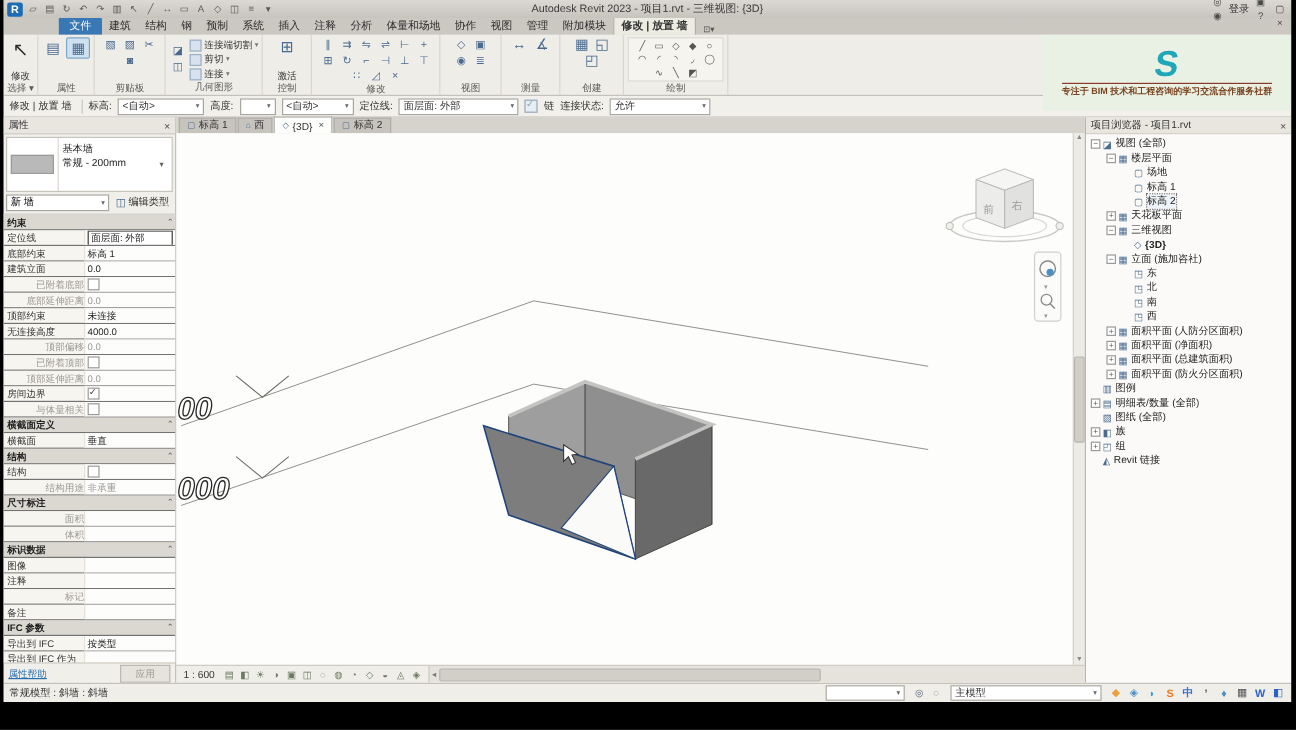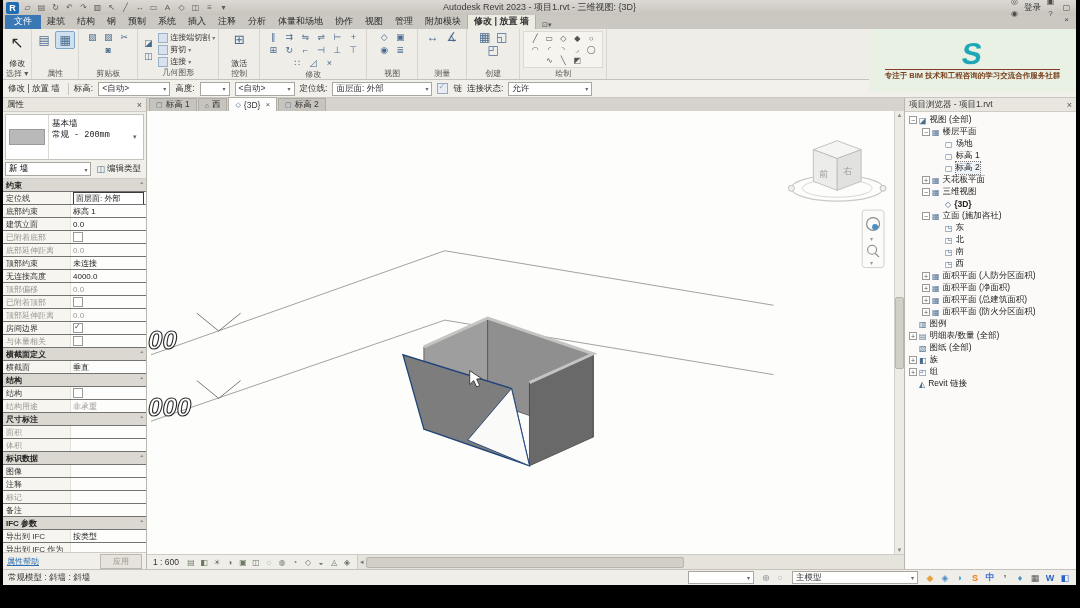--- a/index.html
+++ b/index.html
@@ -17,21 +17,21 @@
   .qat .ic{width:13px;height:12px;display:flex;align-items:center;justify-content:center;
            font-size:8px;color:#5a5a56;}
   .title-text{position:absolute;left:0;right:0;text-align:center;font-size:9px;color:#3a3a3a;pointer-events:none;}
   .tb-right{margin-left:auto;display:flex;align-items:center;gap:3px;z-index:2;}
   .tb-right .ic{width:13px;height:12px;display:flex;align-items:center;justify-content:center;font-size:8px;color:#4a4a46;}
   .login-label{font-size:8.5px;color:#333;}
 
   
   .tabrow{height:14px;background:#cbc8c2;display:flex;align-items:flex-end;font-size:9px;flex:none;padding-left:2px;}
   .rtab{padding:1px 6px 1px;color:#2b2b2b;white-space:nowrap;cursor:default;}
-  .rtab.file{background:#3a77b5;color:#fff;border-radius:2px 2px 0 0;padding:1px 9px;}
+  .rtab.file{background:#3a77b5;color:#fff;border-radius:2px 2px 0 0;padding:1px 9px;margin-left:44px;}
   .rtab.ctx{background:#edece2;border:1px solid #b2afa7;border-bottom:none;font-weight:bold;color:#333;}
   .rtab-menu{font-size:7px;color:#555;padding:0 6px;}
 
   
   .ribbon{height:50px;background:#efede8;border-bottom:1px solid #c5c2bb;display:flex;flex:none;position:relative;}
   .rpanel{border-right:1px solid #d9d6cf;display:flex;flex-direction:column;padding:2px 3px 0;flex:none;}
   .picons{flex:1;display:flex;flex-wrap:wrap;align-content:flex-start;gap:1px 2px;justify-content:center;align-items:center;}
   .picon{width:14px;height:12px;display:flex;align-items:center;justify-content:center;
          font-size:9px;color:#4a6b8f;background:transparent;border-radius:2px;}
   .rpanel.p-select .picon{width:22px;height:22px;font-size:16px;color:#2f2f2f;}
@@ -74,36 +74,36 @@
   .main{flex:1;display:flex;min-height:0;}
 
   
   .props{width:143px;flex:none;background:#f1efe9;border-right:1px solid #b9b6af;display:flex;flex-direction:column;font-size:8.5px;}
   .panel-header{height:13px;background:#e9e6e0;border-bottom:1px solid #cfccc5;display:flex;align-items:center;
                 padding:0 4px;color:#333;flex:none;}
   .panel-header .hx{margin-left:auto;color:#555;font-size:9px;}
   .type-selector{height:44px;background:#fff;border:1px solid #c6c3bc;margin:2px 2px 0;display:flex;flex:none;}
   .type-swatch{width:42px;border-right:1px solid #dcd9d2;display:flex;align-items:center;justify-content:center;}
   .type-swatch .sw{width:34px;height:14px;background:#b9b9b9;border:1px solid #9a9a9a;}
-  .type-text{flex:1;padding:4px 3px;line-height:11px;color:#222;font-family:Liberation Mono, monospace;}
+  .type-text{flex:1;padding:4px 3px;line-height:11px;color:#222;}
   .type-arrow{width:10px;display:flex;align-items:center;color:#666;font-size:7px;}
   .selector-row{height:16px;display:flex;gap:2px;padding:1px 2px;align-items:center;flex:none;}
   .sel-box{flex:1;height:12px;background:#fff;border:1px solid #a9a6a0;display:flex;align-items:center;padding:0 3px;}
   .sel-box::after{content:"▾";font-size:6px;color:#666;margin-left:auto;}
   .edit-type-btn{display:flex;align-items:center;gap:2px;border:1px solid transparent;padding:0 2px;color:#333;white-space:nowrap;}
   .edit-type-btn .eicon{font-size:9px;color:#4a6b8f;}
   .prows{flex:1;border-top:1px solid #cfccc5;overflow:hidden;background:#f1efe9;}
   .prow{display:flex;height:12px;border-bottom:1px solid #737373;align-items:center;background:#f7f5f0;}
   .prow .plab{width:64px;padding-left:3px;color:#333;white-space:nowrap;overflow:hidden;flex:none;font-size:8px;}
   .prow .pval{flex:1;height:100%;background:#fdfdfb;border-left:1px solid #e4e1da;display:flex;align-items:center;
               padding:0 2px;overflow:hidden;font-size:8px;color:#222;}
   .prow.header{background:#dbd8d1;font-weight:bold;}
   .prow.header .plab{width:auto;flex:1;color:#222;}
   .prow.header::after{content:"ˆ";color:#666;padding-right:3px;font-size:8px;}
-  .prow.dim .plab,.prow.dim .pval{color:#9b9894;}
+  .prow.dim .plab,.prow.dim .pval{color:#9b9894;text-align:right;}
   .prow.boxed .pval .ptext{border:1px solid #3a3a3a;background:#fff;width:100%;padding:0 2px;box-sizing:border-box;}
   .pcheck{width:8px;height:8px;border:1px solid #9a9a9a;background:#fff;display:none;position:relative;}
   .prow.check .pcheck{display:inline-block;}
   .prow.checked .pcheck::after{content:"✓";position:absolute;left:0;top:-2px;font-size:8px;color:#444;}
   .props-footer{height:16px;border-top:1px solid #cfccc5;display:flex;align-items:center;
                 justify-content:space-between;padding:0 4px;flex:none;}
   .help-link{color:#2a6fb0;text-decoration:underline;font-size:8px;font-family:Liberation Serif, serif;}
   .apply-btn{background:#e6e3dc;border:1px solid #bbb8b1;color:#9a978f;font-size:8px;padding:1px 12px;}
 
   

